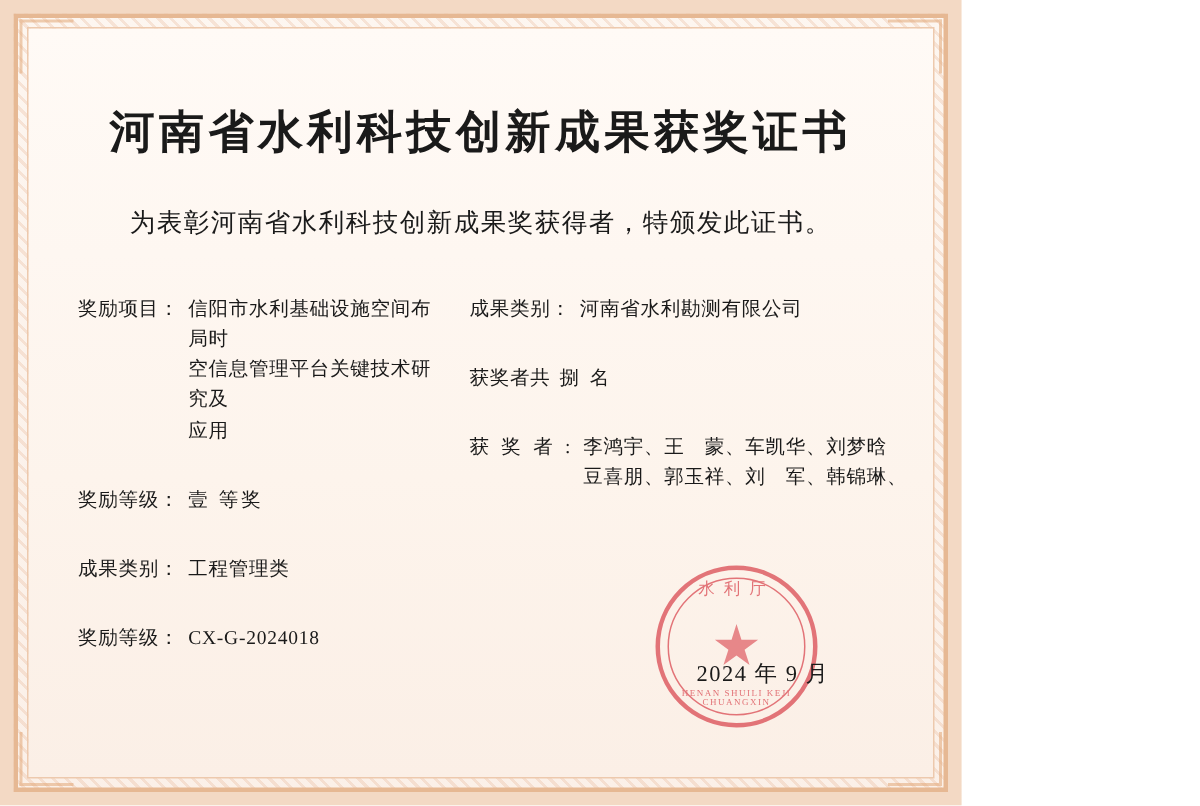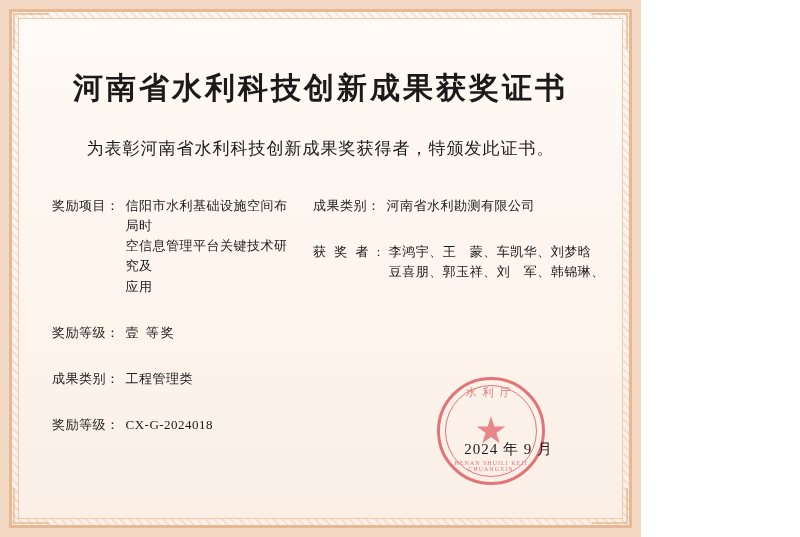--- a/index.html
+++ b/index.html
@@ -215,20 +215,24 @@
 
       </div>
 
       <div class="col-right">
 
         <div class="row">
           <span class="label">成果类别：</span>
           <span class="value">河南省水利勘测有限公司</span>
         </div>
 
+        <div class="row">
+          <span class="label">获奖者共</span>
+          <span class="value spaced">捌  名</span>
+        </div>
 
         <div class="row">
           <span class="label wide">获 奖 者 :</span>
           <span class="value">
             <span class="line">李鸿宇、王　蒙、车凯华、刘梦晗</span>
             <span class="line">豆喜朋、郭玉祥、刘　军、韩锦琳、</span>
           </span>
         </div>
 
       </div>

